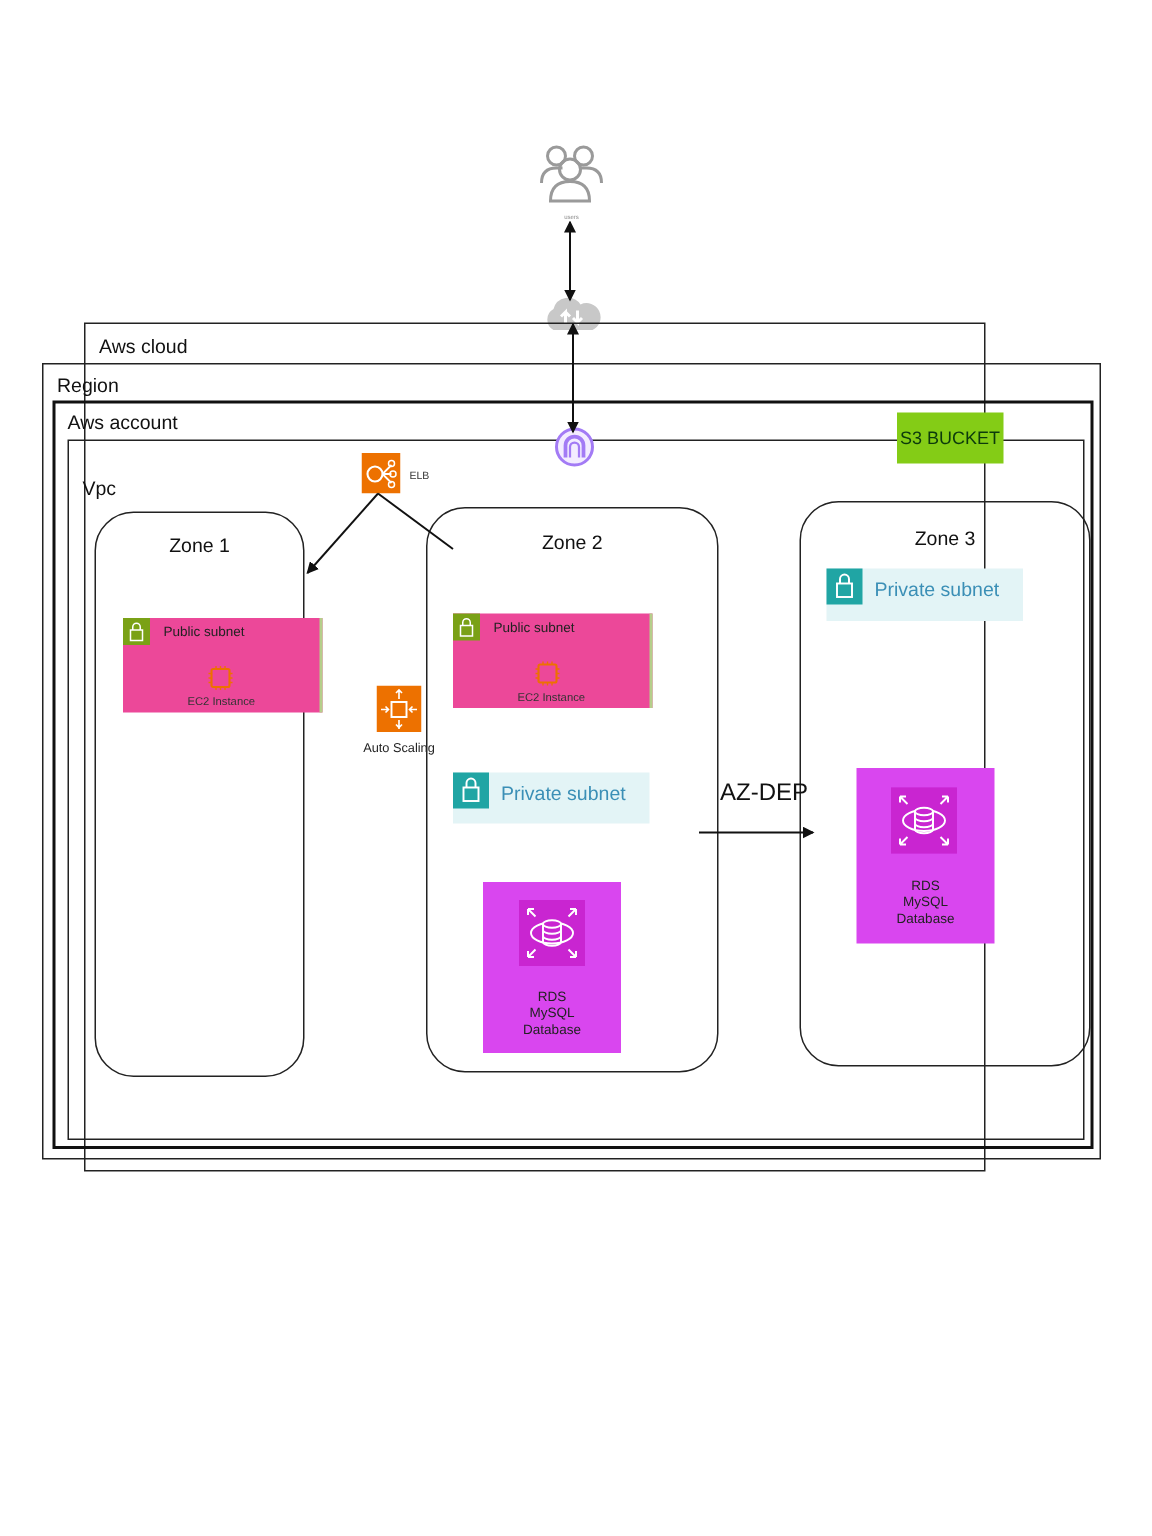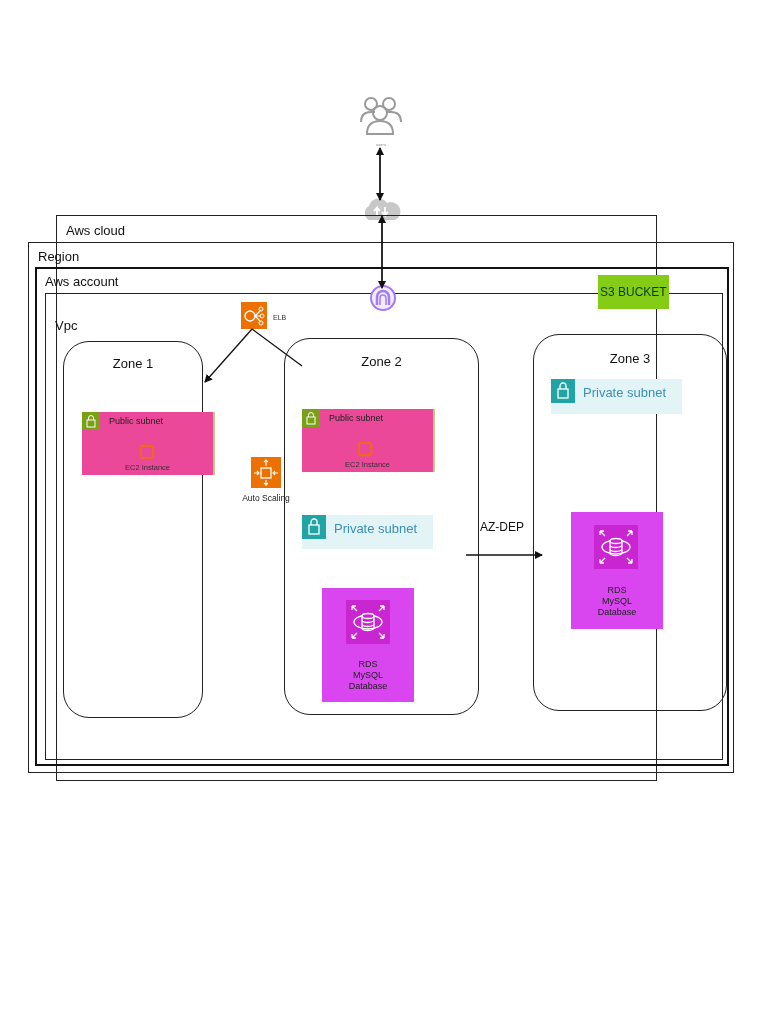--- a/index.html
+++ b/index.html
@@ -172,21 +172,21 @@
       <path d="M6 6 l5 5 M6 6 h4 M6 6 v4 M38 6 l-5 5 M38 6 h-4 M38 6 v4 M6 38 l5 -5 M6 38 h4 M6 38 v-4 M38 38 l-5 -5 M38 38 h-4 M38 38 v-4" stroke="#fff" stroke-width="1.3"></path>
     </svg>
     <div class="rds-lbl" style="top:73px;">
       <div>RDS</div>
       <div>MySQL</div>
       <div>Database</div>
     </div>
   </div>
 </div>
 
-<div class="abs" style="left:480px;top:520px;font-size:12px;color:#111;">AZ-DEP</div>
+<div class="abs" style="left:480px;top:520px;font-size:16px;color:#111;">AZ-DEP</div>
 
 <svg class="overlay" width="768" height="1024" viewBox="0 0 768 1024">
   <defs>
     <marker id="ah" markerWidth="8" markerHeight="8" refX="7" refY="4" orient="auto" markerUnits="userSpaceOnUse">
       <path d="M0 0 L8 4 L0 8 z" fill="#111"></path>
     </marker>
   </defs>
   <line x1="380" y1="200" x2="380" y2="148" stroke="#111" stroke-width="1.3" marker-end="url(#ah)"></line>
   <line x1="380" y1="150" x2="380" y2="200" stroke="#111" stroke-width="1.3" marker-end="url(#ah)"></line>
   <line x1="382" y1="218" x2="382" y2="288" stroke="#111" stroke-width="1.3" marker-end="url(#ah)"></line>

